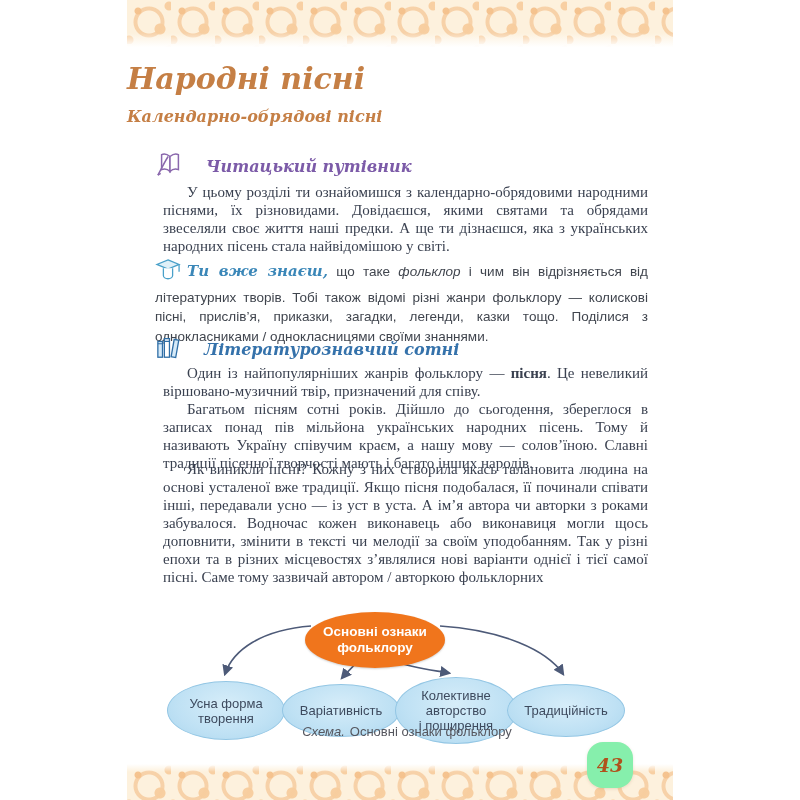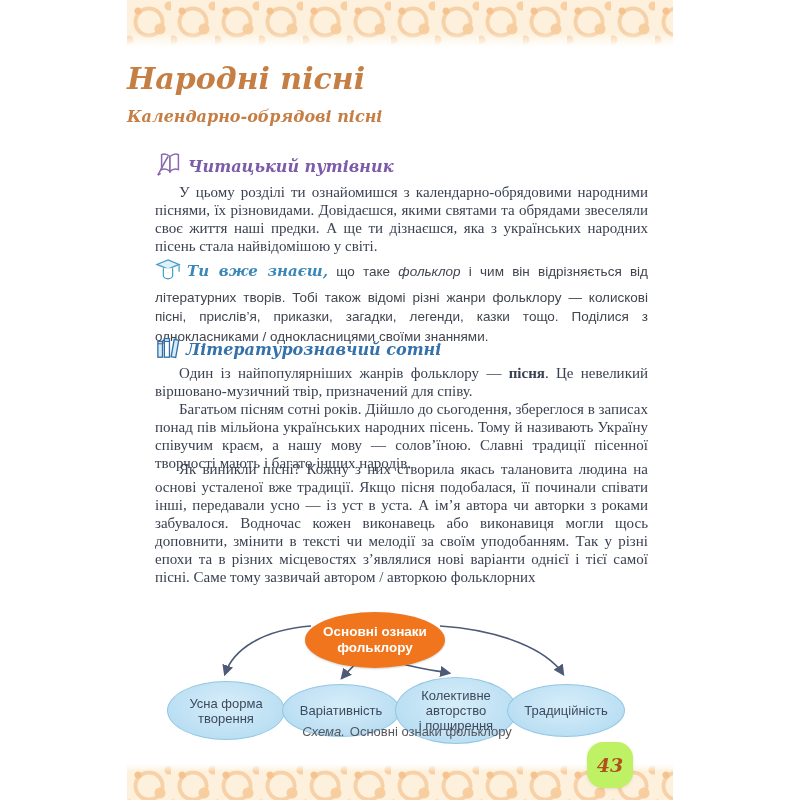--- a/index.html
+++ b/index.html
@@ -25,30 +25,30 @@
        background:linear-gradient(to top, rgba(255,255,255,0) 78%, #ffffff 100%);}
 
   
   .hdr{position:absolute;top:62px;left:0;width:100%;text-align:left;}
   .title{font-family:"DejaVu Serif",serif;font-style:italic;font-weight:600;
          font-size:30px;line-height:34px;color:#c57f45;}
   .subtitle{font-family:"DejaVu Serif",serif;font-style:italic;font-weight:600;
          font-size:16px;line-height:24px;color:#c57f45;margin-top:9px;}
 
   
-  .rubric{position:absolute;left:28px;display:flex;align-items:center;gap:3px;}
+  .rubric{position:absolute;left:28px;display:flex;align-items:center;gap:21px;}
   .rubric .lbl{font-family:"DejaVu Serif",serif;font-style:italic;font-weight:600;font-size:16px;}
   .rubric-reader{top:150px;}  .rubric-reader .lbl{color:#7c5ba8;}
   .rubric-club{top:334px;}    .rubric-club .lbl{color:#3572ab;}
   .icon{flex:0 0 auto;display:inline-block;}
 
   
   .para{position:absolute;left:28px;right:25px;margin:0;
         text-align:justify;color:#3a4150;}
-  .serif-p{font-family:"Liberation Serif",serif;font-size:15px;line-height:18px;text-indent:24px;}
+  .serif-p{font-family:"Liberation Serif",serif;font-size:15px;line-height:18px;text-indent:24px;margin-left:8px;}
   .p-reader{top:183px;}
   .p-c{top:364px;}
   .p-d{top:400px;}
   .p-e{top:460px;}
   .term-bold{font-weight:bold;font-style:normal;}
 
   .sans-p{font-family:"Liberation Sans",sans-serif;font-size:13.5px;line-height:19.5px;color:#40454e;}
   .p-know{top:258px;}
   .lead-script{font-family:"DejaVu Serif",serif;font-style:italic;font-weight:600;
                color:#3b87b8;font-size:15px;}
@@ -69,21 +69,21 @@
   .ov2{left:155px;top:684px;width:116px;height:51px;}
   .ov3{left:268px;top:677px;width:120px;height:65px;}
   .ov4{left:380px;top:684px;width:116px;height:51px;}
 
   .caption{position:absolute;left:7px;top:724px;width:100%;text-align:center;
         font-family:"Liberation Sans",sans-serif;font-size:13px;color:#55565e;}
   .caption .cap-label{font-style:italic;margin-right:5px;}
 
   
   .page-badge{position:absolute;left:460px;top:742px;width:46px;height:46px;
-        background:#bef264;border-radius:16px;z-index:5;
+        background:#86efac;border-radius:16px;z-index:5;
         display:flex;align-items:center;justify-content:center;
         box-shadow:0 1px 3px rgba(180,140,100,.25);}
   .page-badge span{font-family:"DejaVu Serif",serif;font-style:italic;font-weight:600;
         font-size:19px;color:#b0511c;}
 </style>
 </head>
 <body>
 
 <div class="canvas">
   <div class="book-page">

